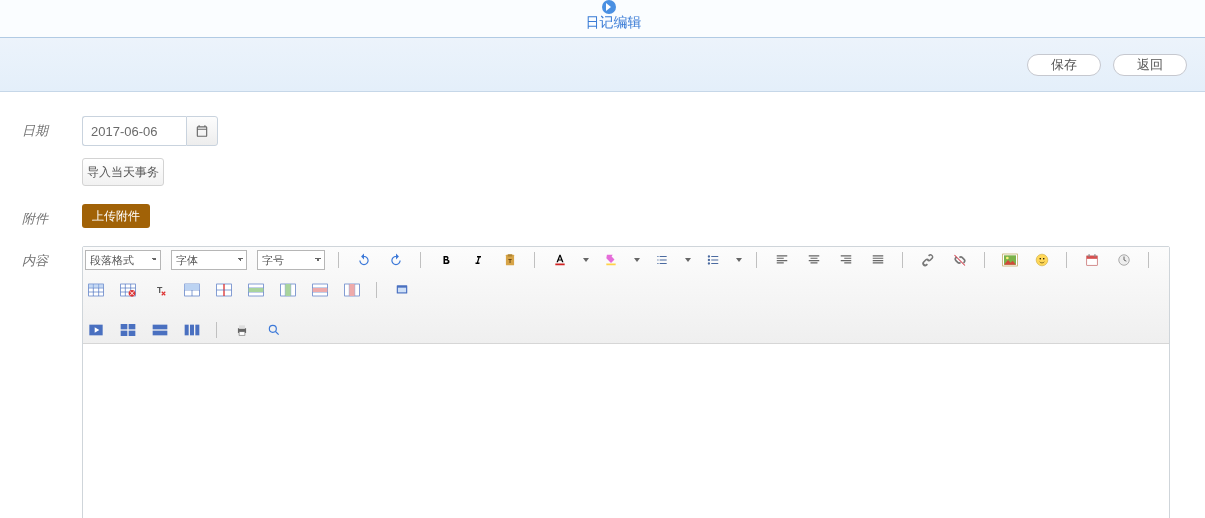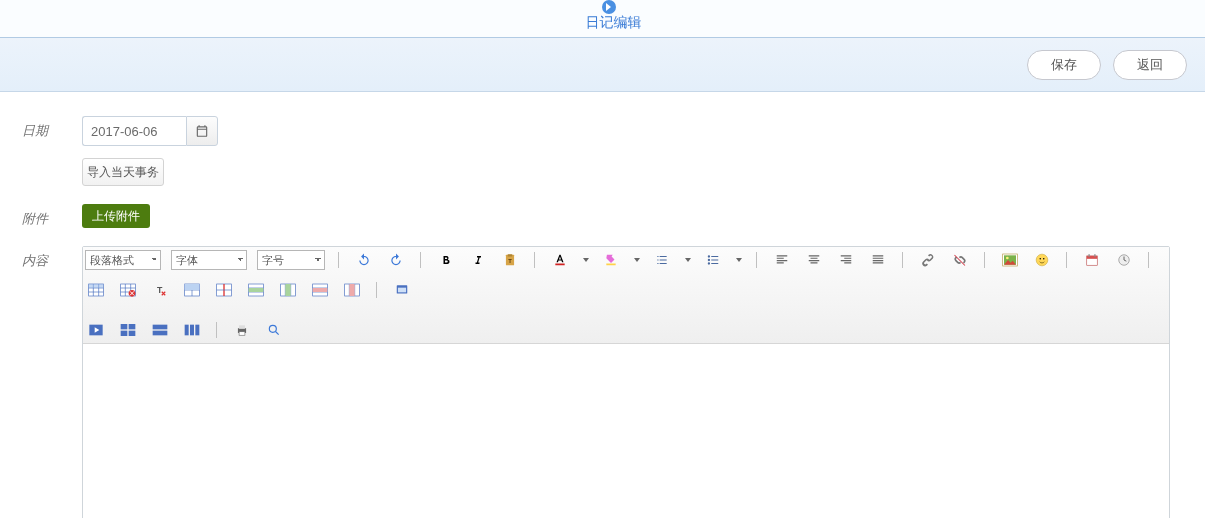--- a/index.html
+++ b/index.html
@@ -45,21 +45,21 @@
     background: linear-gradient(#ecf3fb, #e4effa);
     border-bottom: 1px solid #c6d7e8;
     display: flex;
     justify-content: flex-end;
     align-items: center;
     padding-right: 18px;
     gap: 12px;
   }
   .pill-btn {
     min-width: 74px;
-    height: 30px;
+    height: 22px;
     border-radius: 16px;
     border: 1px solid #c6c8cf;
     background: #fff;
     color: #555;
     font-size: 13px;
     cursor: pointer;
     padding: 0 18px;
   }
   .form-area {
     padding: 24px 22px;
@@ -108,21 +108,21 @@
     background: linear-gradient(#ffffff,#f1f1f1);
     border-radius: 3px;
     padding: 0 4px;
     font-size: 12px;
     color: #555;
     cursor: pointer;
   }
   .blue-btn {
     height: 24px;
     border: none;
-    background: #4d7c0f;
+    background: #a16207;
     border-radius: 3px;
     color: #fff;
     font-size: 12px;
     padding: 0 10px;
     cursor: pointer;
   }
   
   .editor { border:1px solid #cfd5da; border-radius:2px; width:1088px; }
   .toolbar {
     background: linear-gradient(#fcfcfc,#efefef);

